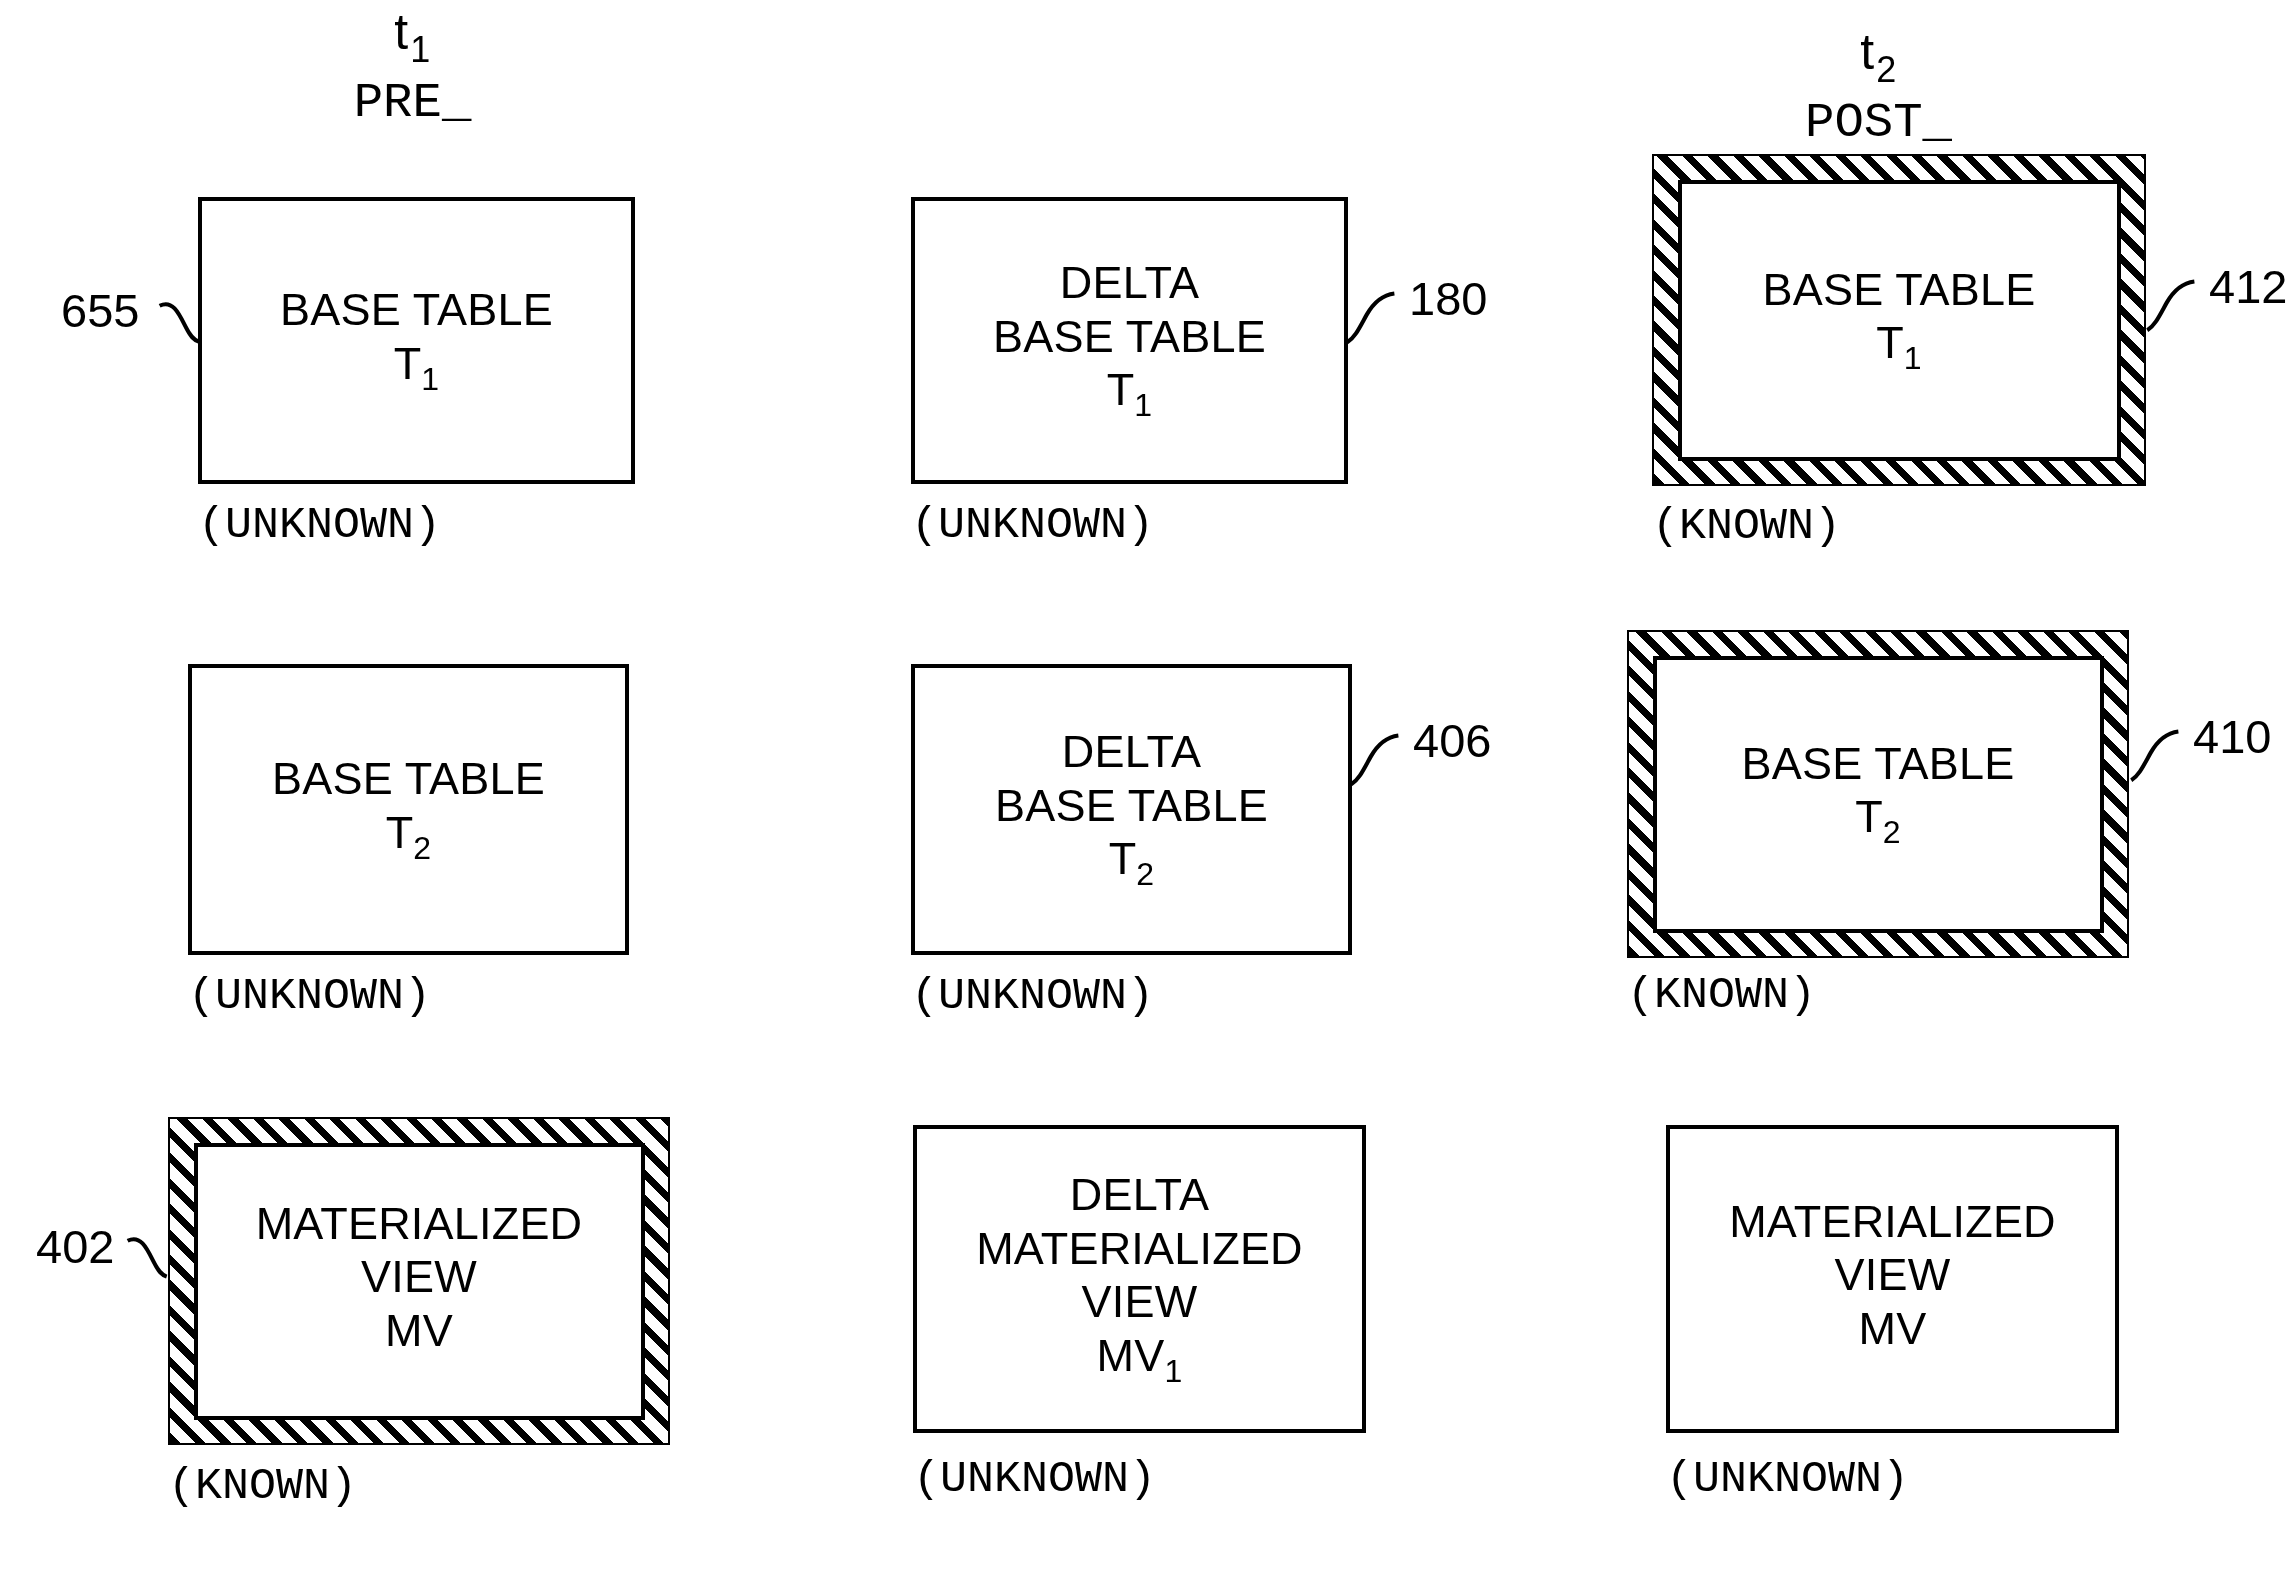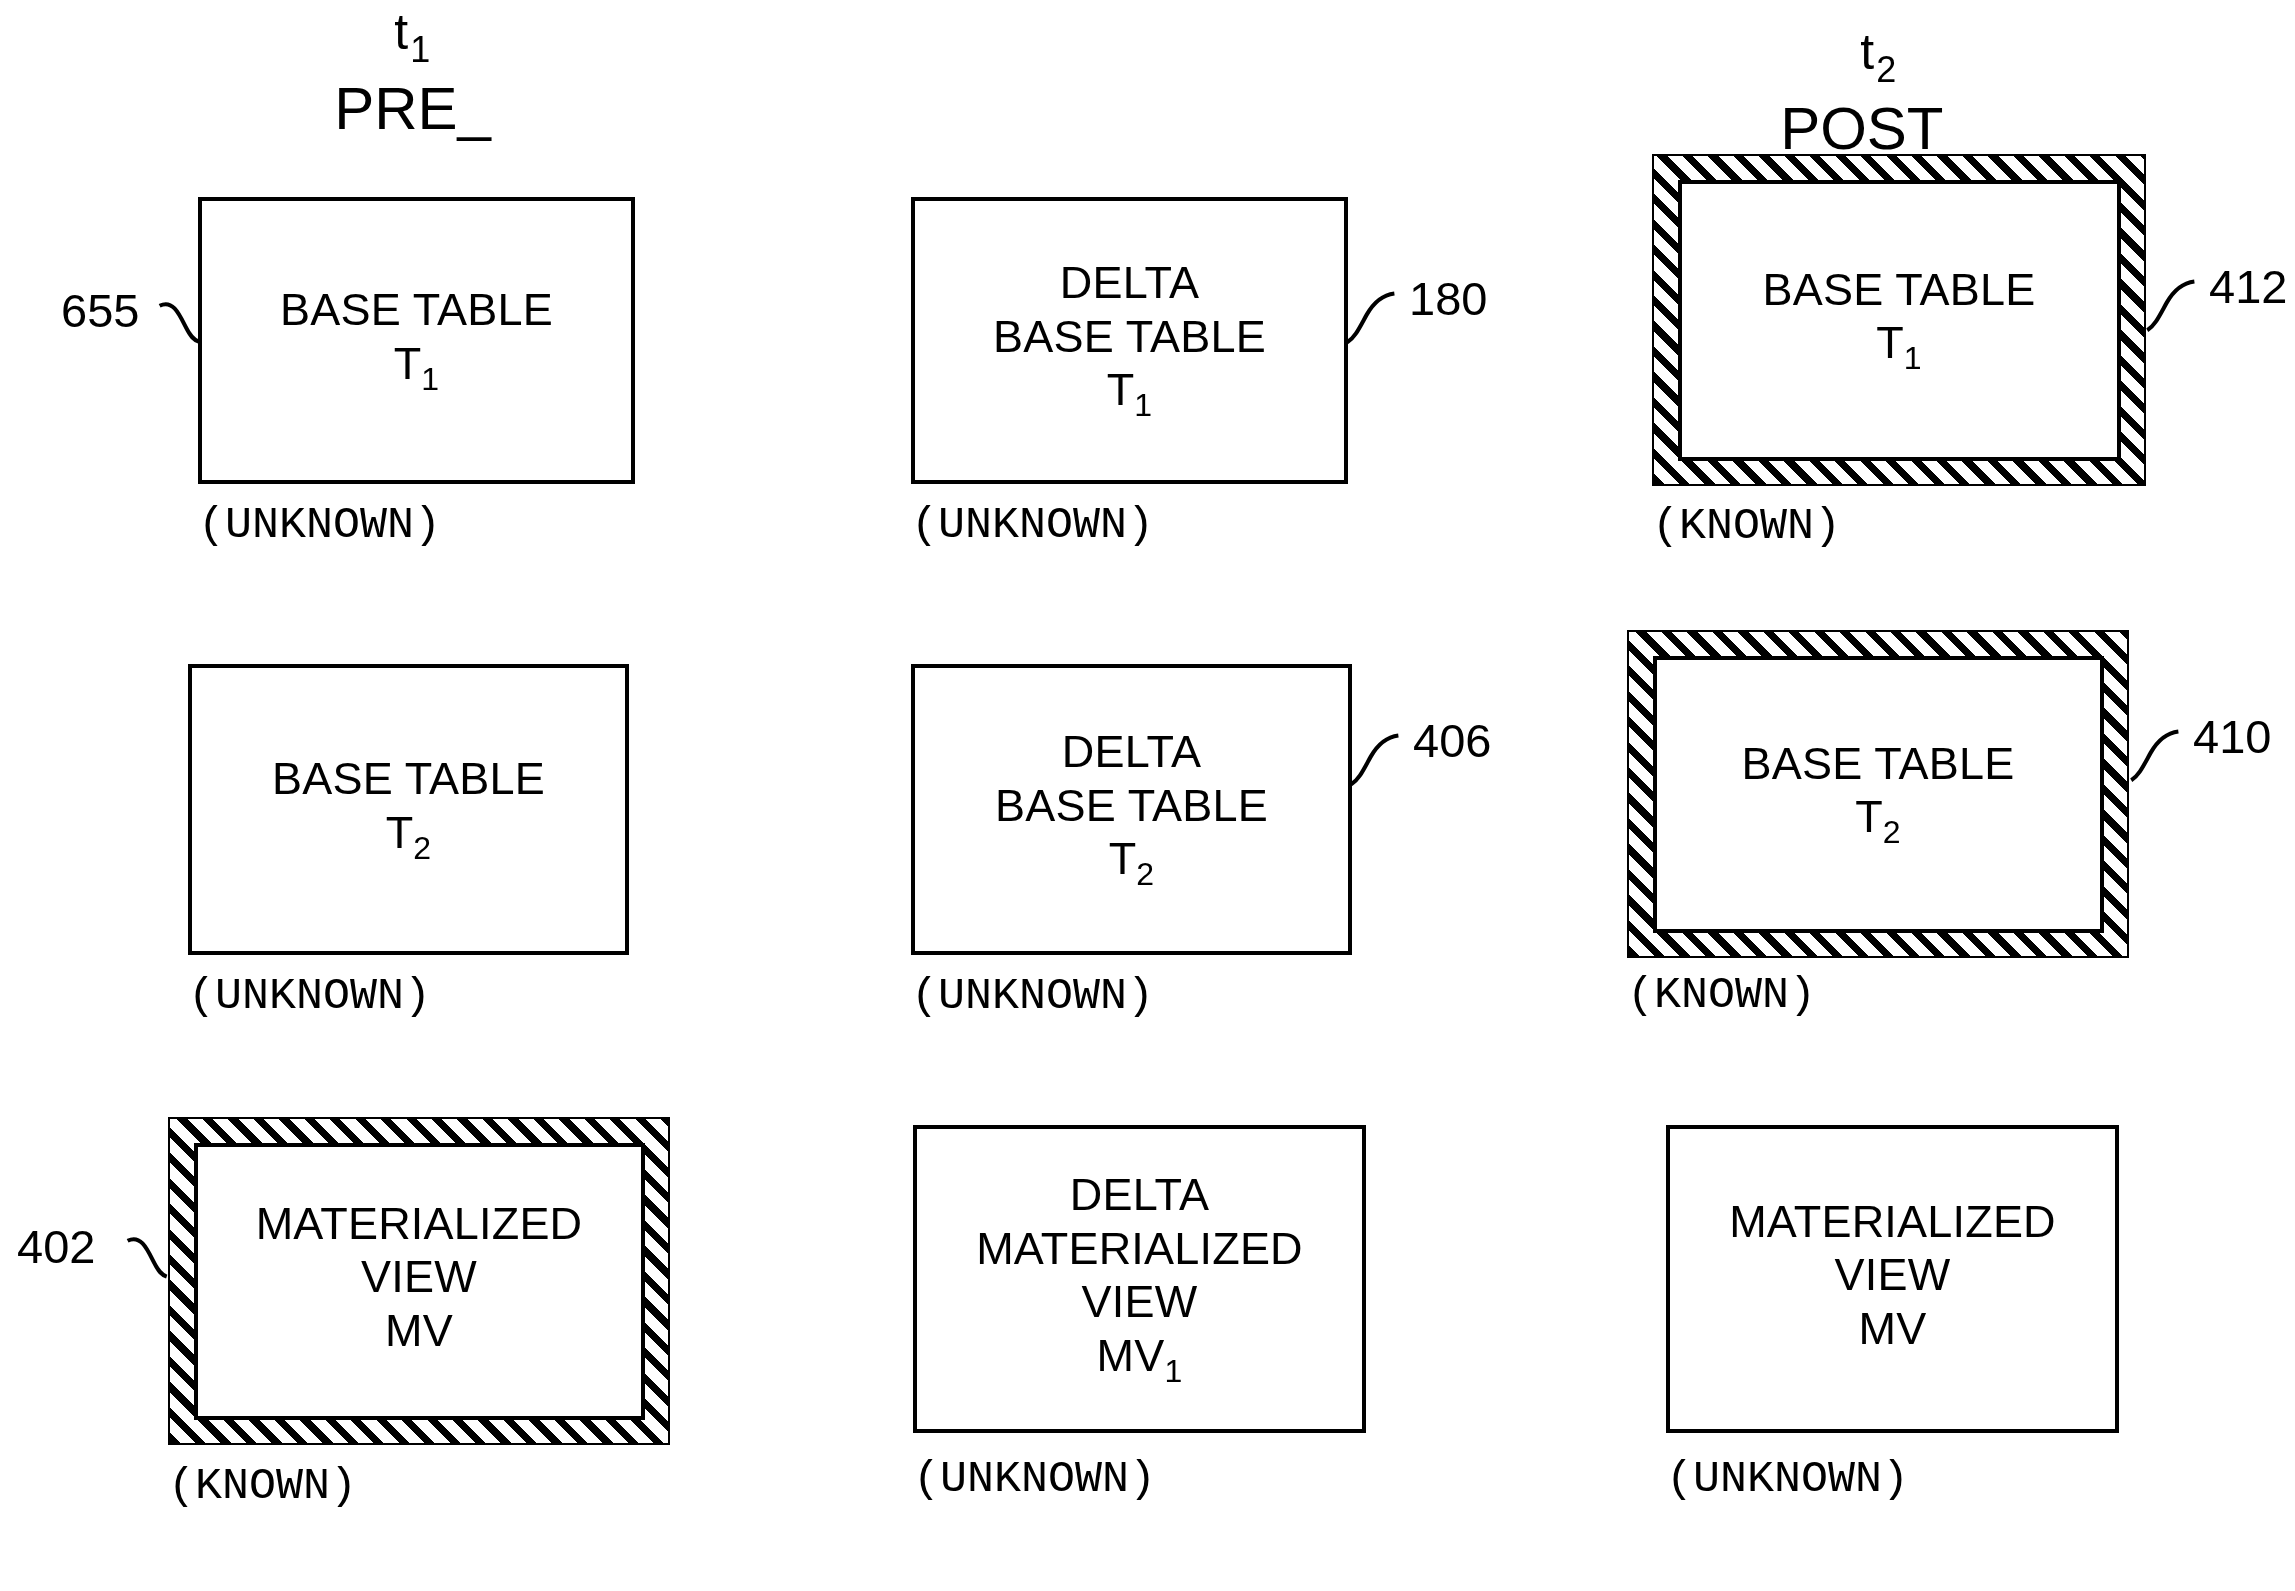--- a/index.html
+++ b/index.html
@@ -31,23 +31,24 @@
     display: block;
     margin-bottom: 11.3px;
     white-space: nowrap;
   }
   .time-label .sub {
     font-size: 36px;
     vertical-align: -13px;
     margin-left: 1.6px;
   }
   .phase-label {
-    font-size: 60px;
+    font-size: 49px;
     display: block;
     white-space: nowrap;
+    font-family: Liberation Mono, monospace;
   }
   .time-spacer {
     display: block;
     height: 62px;
   }
 
   
   .node {
     position: absolute;
   }
@@ -215,21 +216,21 @@
   <div class="node" style="left:168px; top:1117px; width:502px;">
     <div class="box hatched" style="width:502px; height:328px;">
       <div class="inner">
         <div class="box-text"><span>MATERIALIZED
 VIEW</span>
 <span><span>MV</span><span class="sub"></span></span></div>
       </div>
     </div>
     <div class="status" style="top:347px; left:0;">(KNOWN)</div>
   </div>
-  <div class="ref" style="left:17px; top:1223px;">402</div>
+  <div class="ref" style="left:36px; top:1223px;">402</div>
   <svg class="leader" style="left:126px; top:1231px;" width="57" height="57" viewBox="0 0 70 70">
     <path d="M2,12 C18,4 26,22 34,38 C40,50 44,54 50,56" fill="none" stroke="#000" stroke-width="5"></path>
   </svg>
 
   <div class="node" style="left:913px; top:1125px; width:453px;">
     <div class="box plain" style="width:453px; height:308px;">
       <div class="box-text"><span>DELTA
 MATERIALIZED
 VIEW</span>
 <span><span>MV</span><span class="sub">1</span></span></div>

